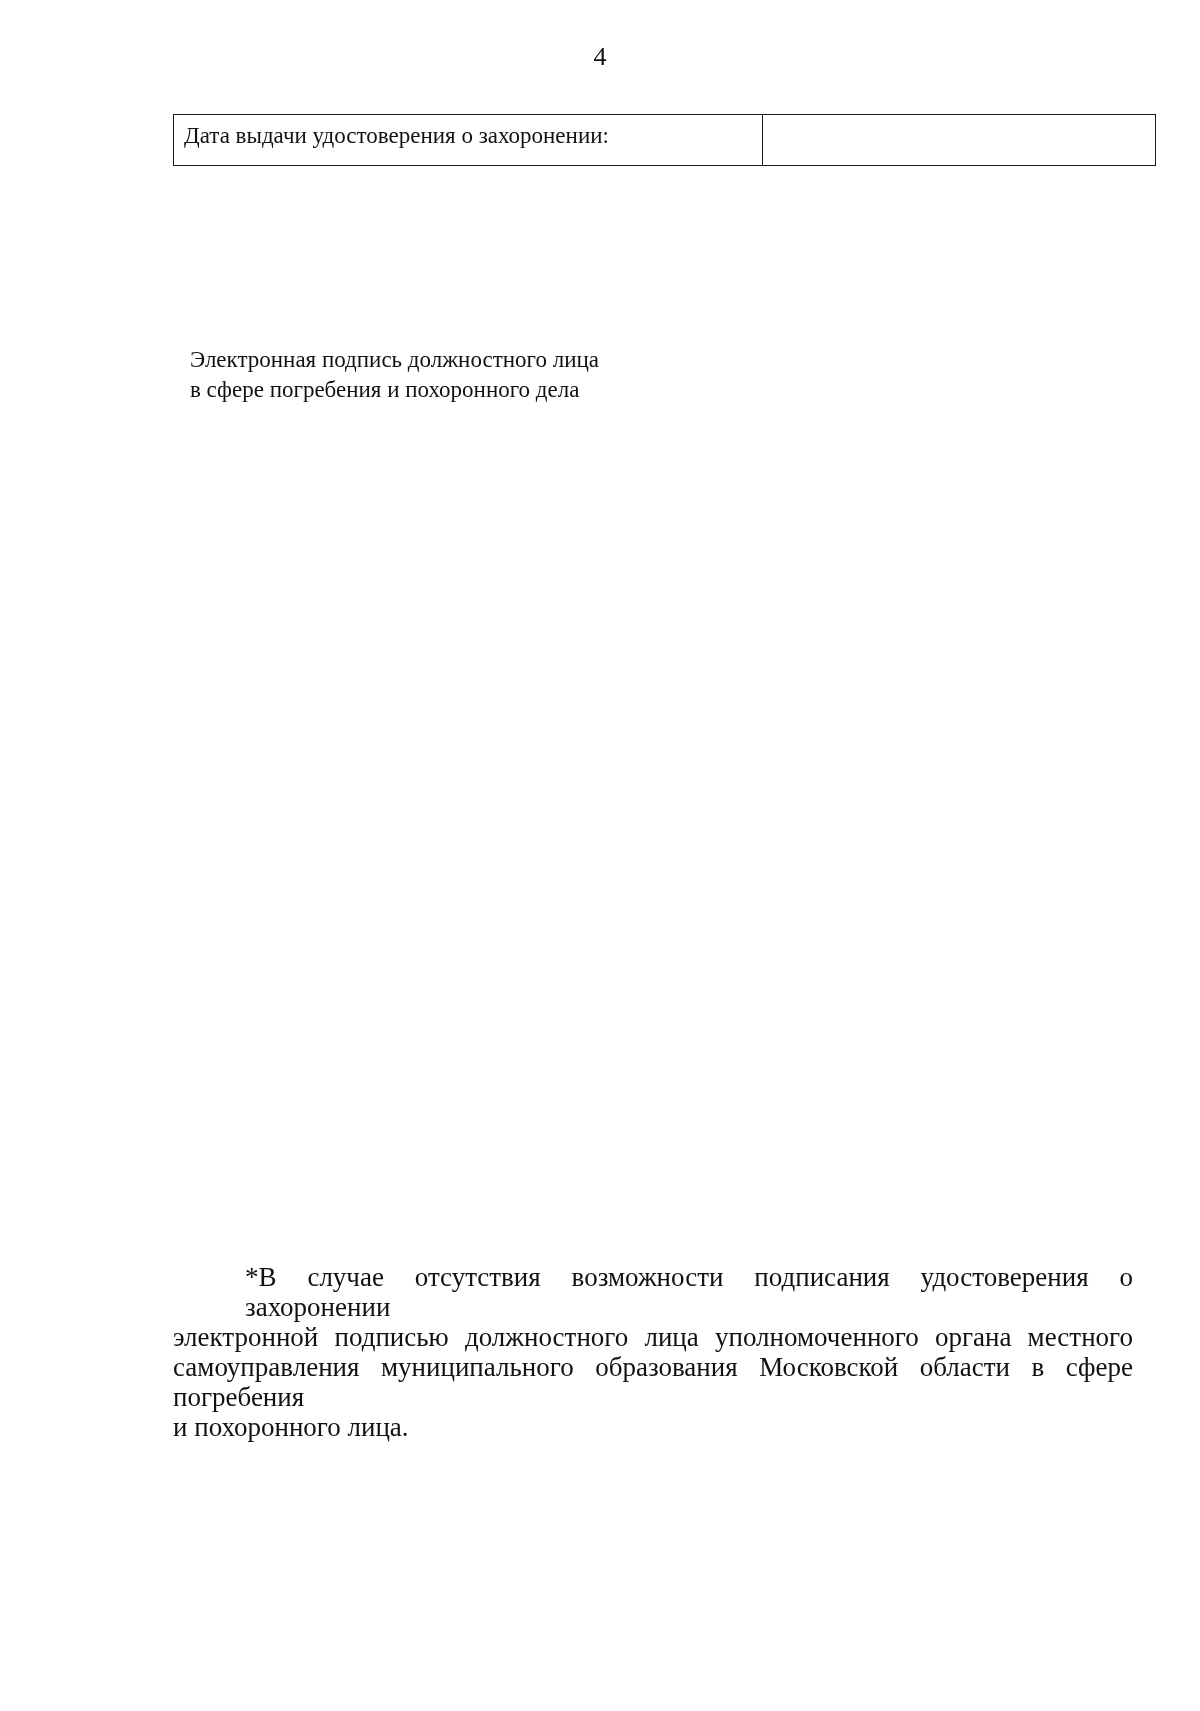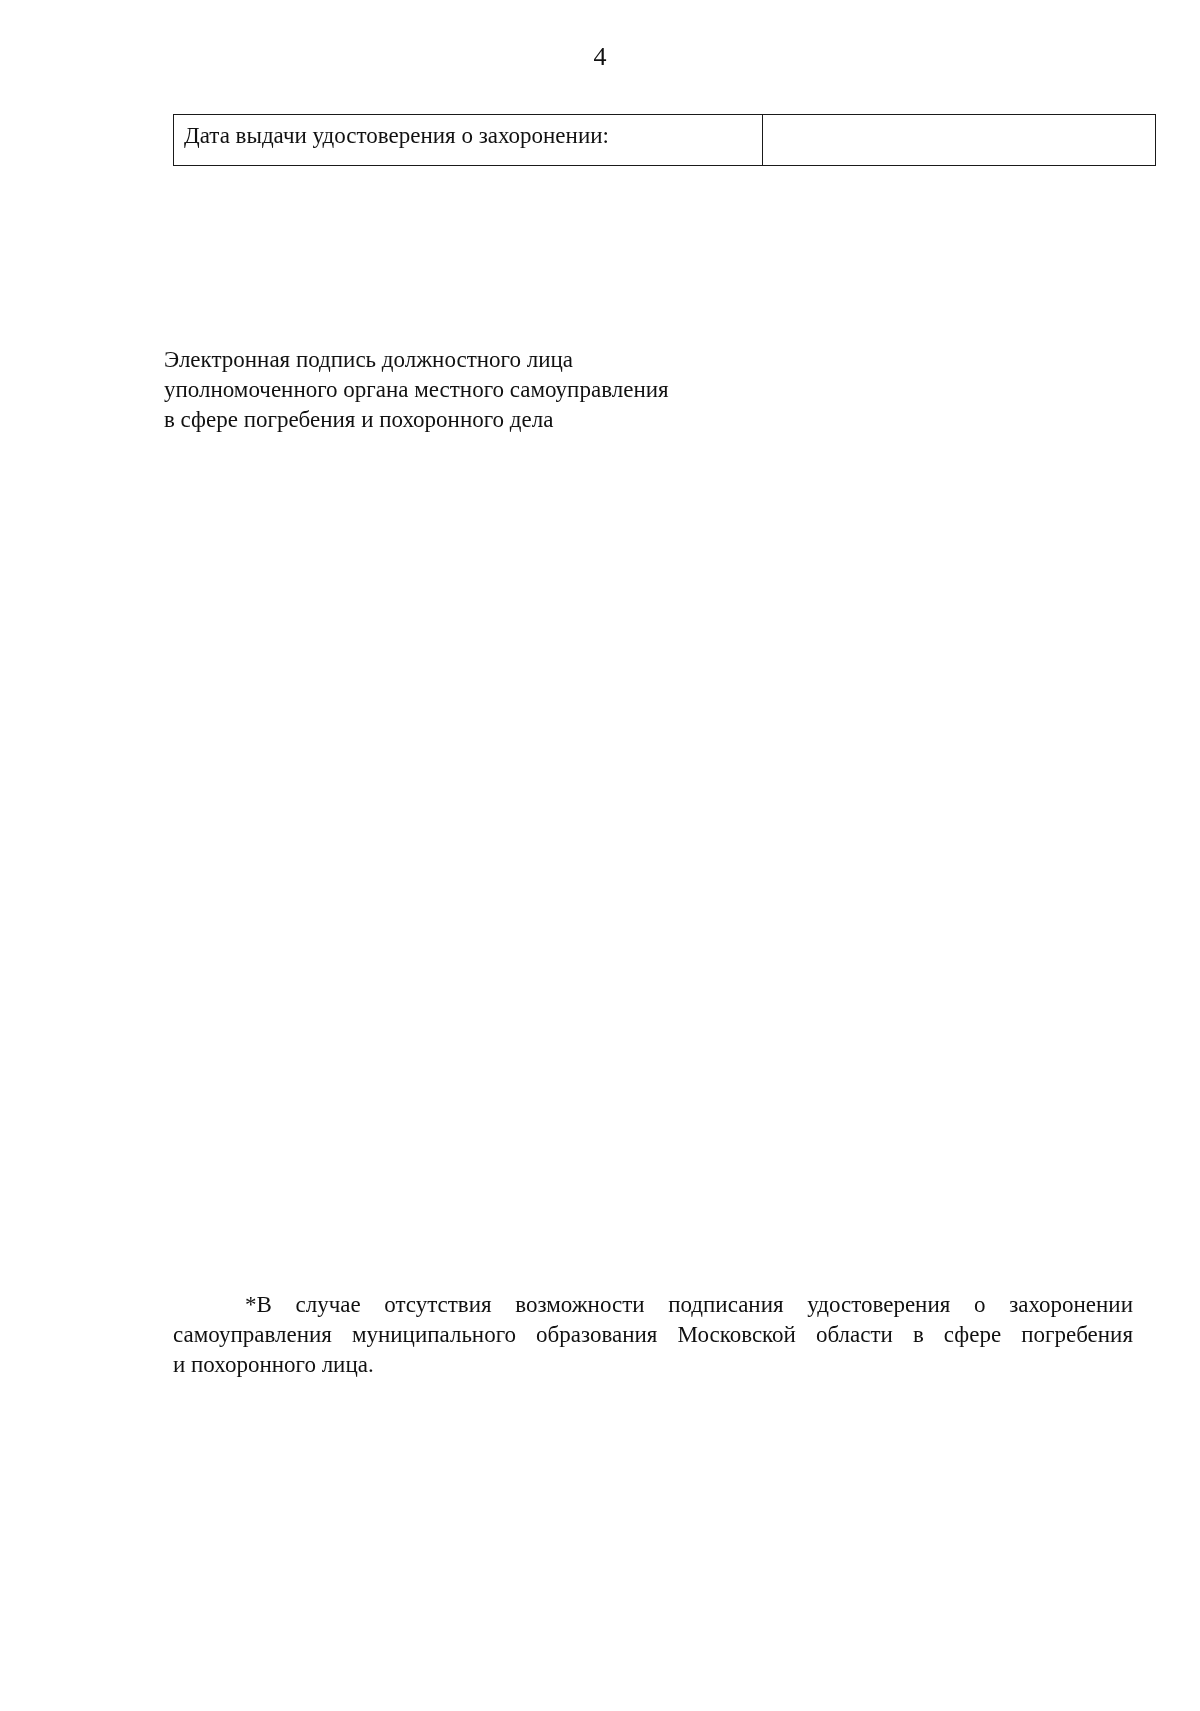--- a/index.html
+++ b/index.html
@@ -49,37 +49,36 @@
     .row-1 td { height: 44px; }
     .row-2 td { height: 71px; }
     .justify-line {
       display: block;
       text-align: justify;
       text-align-last: justify;
     }
     .signature-block {
       position: absolute;
       top: 345px;
-      left: 164px;
+      left: 190px;
       width: 620px;
       font-size: 23px;
       line-height: 30px;
     }
     .signature-block span {
       display: block;
       white-space: nowrap;
     }
     .footnote {
       position: absolute;
       top: 1262px;
       left: 173px;
       width: 960px;
-      font-size: 23px;
+      font-size: 27px;
       line-height: 30px;
-      margin-top: 28px;
     }
     .footnote .fn-line {
       display: block;
       text-align: justify;
       text-align-last: justify;
       white-space: nowrap;
     }
     .footnote .fn-line.first {
       padding-left: 72px;
     }
@@ -96,21 +95,21 @@
   <tbody>
       <tr class="row-1">
     <td class="label-cell">Дата выдачи удостоверения о захоронении:</td>
     <td class="value-cell"></td>
   </tr>
 </tbody>
   </table>
 
 <div class="signature-block">
   <span>Электронная подпись должностного лица</span>
-  <span>уполномоченного органа местного самоуправления</span>
   <span>в сфере погребения и похоронного дела</span>
 </div>
 
 <div class="footnote">
   <span class="fn-line first" style="white-space: normal;">*В случае отсутствия возможности подписания удостоверения о захоронении</span>
+  <span class="fn-line" style="white-space: normal;">электронной подписью должностного лица уполномоченного органа местного</span>
   <span class="fn-line" style="white-space: normal;">самоуправления муниципального образования Московской области в сфере погребения</span>
   <span class="fn-line last" style="white-space: normal;">и похоронного лица.</span>
 </div>
 
 </body></html>

